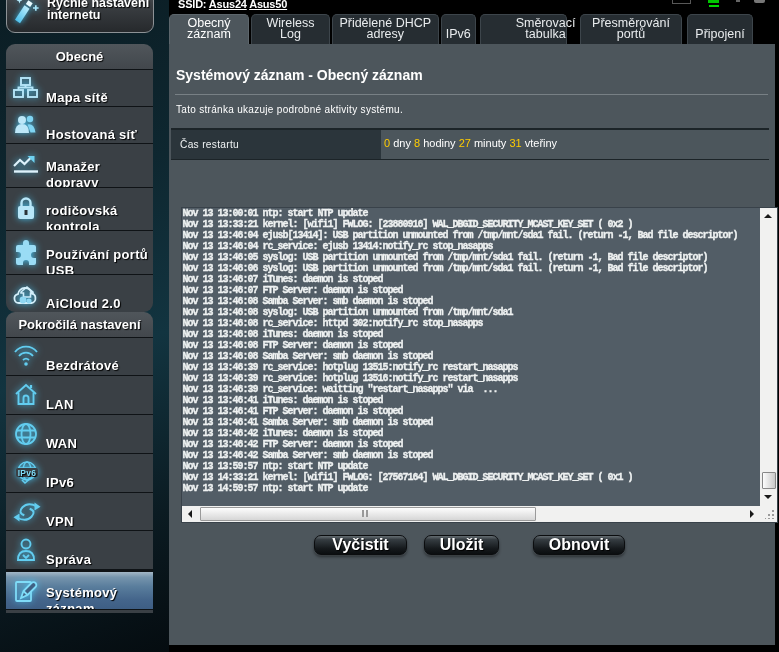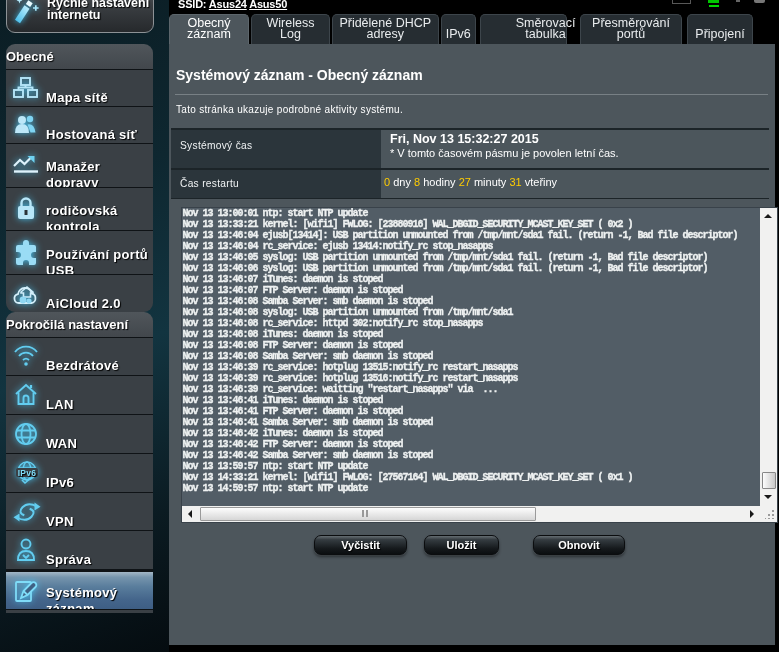--- a/index.html
+++ b/index.html
@@ -10,21 +10,21 @@
 
 #qis{position:absolute;left:6px;top:-15px;width:146px;height:46px;border-radius:9px;
   border:1px solid #8d9296;background:linear-gradient(180deg,#55595d 0%,#3b3f43 40%,#26292c 100%);}
 #qis .txt{position:absolute;left:40px;top:11px;color:#fff;font-weight:bold;font-size:12.5px;line-height:12px;text-shadow:1px 1px 1px #000;}
 #qis svg{position:absolute;left:8px;top:9px;}
 
 .panel{position:absolute;left:6px;width:147px;border-radius:9px;overflow:hidden;}
 #panel1{top:44px;}
 #panel2{top:311.5px;border-radius:9px 9px 0 0;}
 .phead{height:24.5px;background:linear-gradient(#50565b,#42474c);color:#fff;font-weight:bold;
-  font-size:13px;text-align:left;line-height:25px;text-shadow:1px 1px 1px #000;}
+  font-size:13px;text-align:center;line-height:25px;text-shadow:1px 1px 1px #000;}
 .item{position:relative;background:#3a4045;border-top:1.45px solid #0f1316;color:#fff;
   font-weight:bold;font-size:13px;letter-spacing:0.3px;display:flex;align-items:center;text-shadow:1px 1px 1px #000;}
 .item .lbl{margin-left:40px;line-height:16px;margin-top:20px;}
 .item svg{position:absolute;left:7px;top:50%;transform:translateY(-50%);filter:drop-shadow(0 0 3.5px rgba(72,195,240,.95));}
 .h1l{height:36.1px;}
 .h2l{height:42.9px;}
 .hp2{height:37.8px;}
 .sel{background:linear-gradient(180deg,#a3b7c6 0%,#7695ad 14%,#597d9c 40%,#44658b 75%,#3e5e84 100%);}
 
 #ssid{position:absolute;left:178px;top:-2px;font-size:11px;letter-spacing:-0.2px;color:#fff;font-weight:bold;}
@@ -51,21 +51,21 @@
   letter-spacing:-1px;color:#eff2f2;white-space:pre;padding:0 0 0 0.5px;}
 #vsb{position:absolute;right:0;top:0;width:17px;bottom:16px;background:#f1f1f0;}
 #hsb{position:absolute;left:0;bottom:0;right:17px;height:16px;background:#f1f1f0;}
 #corner{position:absolute;right:0;bottom:0;width:17px;height:16px;background:#f1f1f0;}
 .arrow{position:absolute;width:0;height:0;}
 .vthumb{position:absolute;left:2px;width:12px;height:15px;background:linear-gradient(90deg,#fdfdfd,#c8c8c8);border:1px solid #888;border-radius:1px;}
 .hthumb{position:absolute;top:1px;height:12px;background:linear-gradient(180deg,#fdfdfd,#d6d6d6);border:1px solid #9a9a9a;border-radius:1px;}
 
 .btn{position:absolute;top:491px;height:20px;border-radius:7px;border:1px solid #0b0d0f;box-sizing:border-box;
   background:linear-gradient(180deg,#646c71 0%,#353c41 20%,#15191c 70%,#0b0e10 100%);
-  color:#fff;font-weight:bold;font-size:11px;display:flex;align-items:center;justify-content:center;
+  color:#fff;font-weight:bold;font-size:16px;display:flex;align-items:center;justify-content:center;
   box-shadow:0 2px 3px rgba(0,0,0,.45),0 1px 0 rgba(125,135,140,.35);text-shadow:1px 1px 1px #000;}
 </style>
 </head>
 <body>
 <div id="leftbg"></div>
 
 <div id="ssid">SSID: <a>Asus24</a> <a>Asus50</a></div>
 
 <div style="position:absolute;left:672px;top:0;width:17px;height:3px;border-left:1.5px solid #585858;border-right:1.5px solid #585858;border-bottom:1.5px solid #585858;"></div>
 <div style="position:absolute;left:708px;top:0;width:11px;height:3px;background:#00c400;"></div>
@@ -79,27 +79,20 @@
 <div class="tab" style="left:441px;width:34.5px;">IPv6</div>
 <div class="tab" style="left:480px;width:87px;padding-left:44px;">Směrovací<br>tabulka</div>
 <div class="tab" style="left:580px;width:102px;">Přesměrování<br>portů</div>
 <div class="tab" style="left:687px;width:66px;">Připojení</div>
 
 <div id="content">
   <div id="title">Systémový záznam - Obecný záznam</div>
   <div id="hr"></div>
   <div id="desc">Tato stránka ukazuje podrobné aktivity systému.</div>
   <div id="ftable">
-    <div class="trow" style="height:37.5px;">
-      <div class="th" style="padding-bottom:6px;">Systémový čas</div>
-      <div class="td" style="justify-content:flex-start;padding-top:1.5px;padding-left:9px;">
-          <span style="font-weight:bold;font-size:12.5px;line-height:14px;">Fri, Nov 13 15:32:27 2015</span>
-          <span style="font-size:11px;line-height:15px;">* V tomto časovém pásmu je povolen letní čas.</span>
-        </div>
-    </div>
     <div class="trow" style="height:28.5px;border-bottom:1px solid #1c2428;">
       <div class="th">Čas restartu</div>
       <div class="td" style="padding-left:3px;padding-bottom:3px;font-size:11px;">
           <span><span class="num">0</span> dny <span class="num">8</span> hodiny <span class="num">27</span> minuty <span class="num">31</span> vteřiny</span>
         </div>
     </div>
   </div>
   <div id="logbox">
     <div id="logtext">Nov 13 13:00:01 ntp: start NTP update
 Nov 13 13:33:21 kernel: [wifi1] FWLOG: [23880916] WAL_DBGID_SECURITY_MCAST_KEY_SET ( 0x2 )

